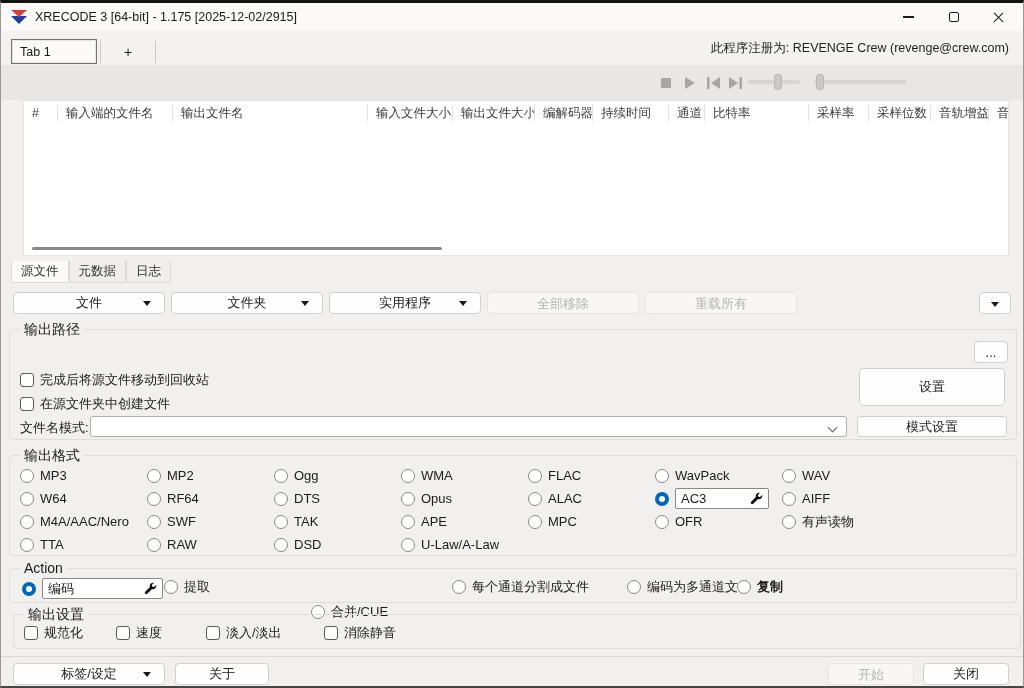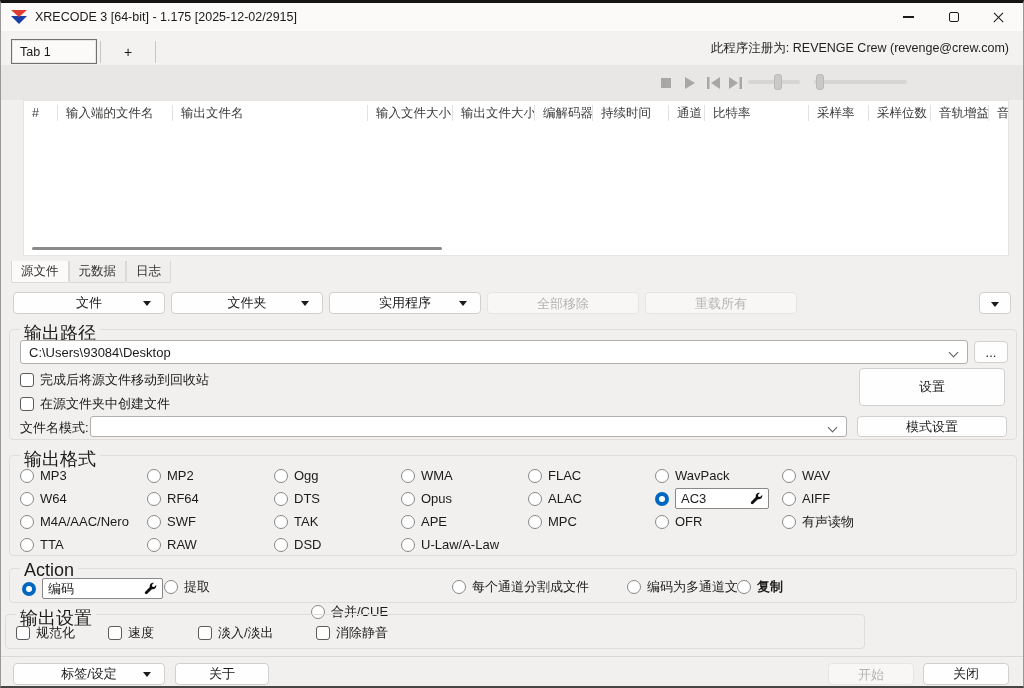--- a/index.html
+++ b/index.html
@@ -49,21 +49,21 @@
   
   .panel-tabs { position:absolute; left:10px; top:258px; display:flex; }
   .ptab { height:22px; padding:0 9px; display:flex; align-items:center; font-size:12.5px; border:1px solid #dbd9d7; border-top:none; background:#f0eeec; color:#323130; border-radius:0 0 2px 2px; }
   .ptab.active { background:#fbfaf9; }
   
   .btn { position:absolute; height:22px; background:#fefefe; border:1px solid #d2d0ce; border-radius:4px; display:flex; align-items:center; justify-content:center; font-size:13px; color:#1b1b1b; }
   .btn.disabled { background:#f8f7f6; border-color:#e7e5e3; color:#b5b3b1;align-items:flex-end; }
   .caret { position:absolute; right:13px; top:8px; width:0; height:0; border-left:4.5px solid transparent; border-right:4.5px solid transparent; border-top:5.5px solid #1b1b1b; }
   
   .group { position:absolute; border:1px solid #dfdcd9; border-radius:4px; }
-  .group-label { position:absolute; top:-9px; left:10px; background:#f2f0ee; padding:0 4px; font-size:18px; color:#1b1b1b; white-space:nowrap; }
+  .group-label { position:absolute; top:-9px; left:10px; background:#f2f0ee; padding:0 4px; font-size:14px; color:#1b1b1b; white-space:nowrap; }
   
   .combo { position:absolute; background:#fff; border:1px solid #b1afad; border-radius:3px; display:flex; align-items:center; padding:0 26px 0 8px; font-size:13px; color:#1b1b1b; }
   .chev { position:absolute; right:10px; width:7px; height:7px; border-right:1.4px solid #5a5a58; border-bottom:1.4px solid #5a5a58; transform:rotate(45deg); margin-top:-3px; top:50%; }
   
   .cb-item { position:absolute; display:flex; align-items:center; gap:6px; font-size:13px; height:18px; }
   .checkbox { width:14px; height:14px; background:#fff; border:1px solid #5c5b59; border-radius:3px; flex:0 0 auto; }
   .radio-item { display:flex; align-items:center; gap:6px; font-size:13px; }
   .radio { width:14px; height:14px; border:1px solid #8a8886; border-radius:50%; background:#fff; flex:0 0 auto; }
   .radio.sel { border:4px solid #0067c0; }
   .config-box { display:flex; align-items:center; justify-content:space-between; background:#fff; border:1px solid #8a8886; border-radius:2px; height:21px; padding:0 5px; }
@@ -184,24 +184,20 @@
     <div class="btn disabled" style="left:644px;top:289px;width:152px">
       <span>重载所有</span>
     </div>
     <div class="btn" style="left:978px;top:289px;width:32px">
       <span class="caret" style="position:static;margin-top:3px"></span>
     </div>
   </div>
 
   <div class="group" style="left:8px;top:326px;width:1008px;height:111px">
     <span class="group-label">输出路径</span>
-    <div class="combo" style="left:10px;top:10px;width:948px;height:24px">
-      <span>C:\Users\93084\Desktop</span>
-      <span class="chev"></span>
-    </div>
     <div class="btn" style="left:964px;top:11px;width:34px;height:22px">
       <span>...</span>
     </div>
     <label class="cb-item" style="left:10px;top:41px">
       <span class="checkbox"></span>
       <span>完成后将源文件移动到回收站</span>
     </label>
     <div class="btn" style="left:849px;top:38px;width:146px;height:38px">
       <span>设置</span>
     </div>
@@ -411,21 +407,21 @@
           <span class="radio"></span>
           <span>编码为多通道文件</span>
         </label>
         <label class="radio-item" style="left: 727px; font-weight: bold;">
           <span class="radio"></span>
           <span>复制</span>
         </label>
       </div>
   </div>
 
-  <div class="group" style="left:4px;top:611px;width:860px;height:35px">
+  <div class="group" style="left:12px;top:611px;width:1008px;height:35px">
     <span class="group-label">输出设置</span>
     <div class="abs-row">
         <label class="cb-item" style="left: 10px; top: 9px;">
           <span class="checkbox"></span>
           <span>规范化</span>
         </label>
         <label class="cb-item" style="left: 102px; top: 9px;">
           <span class="checkbox"></span>
           <span>速度</span>
         </label>

